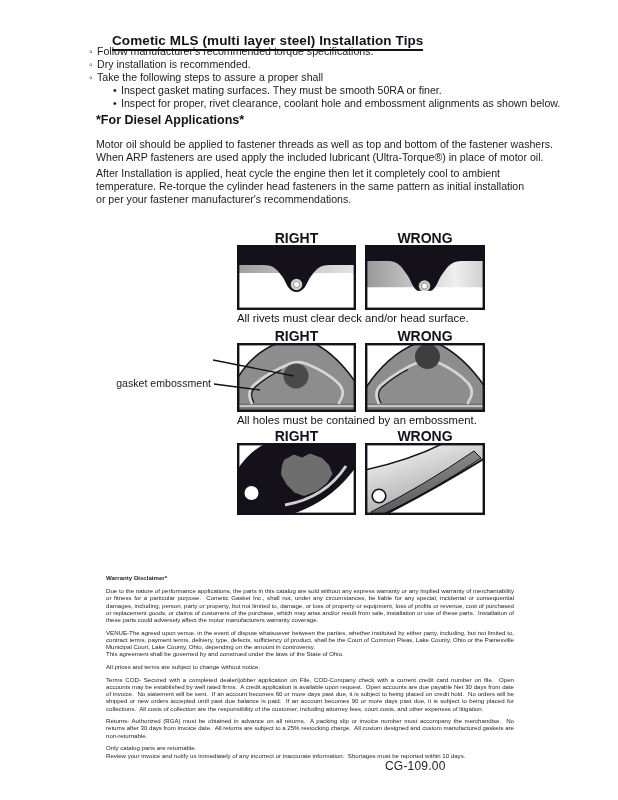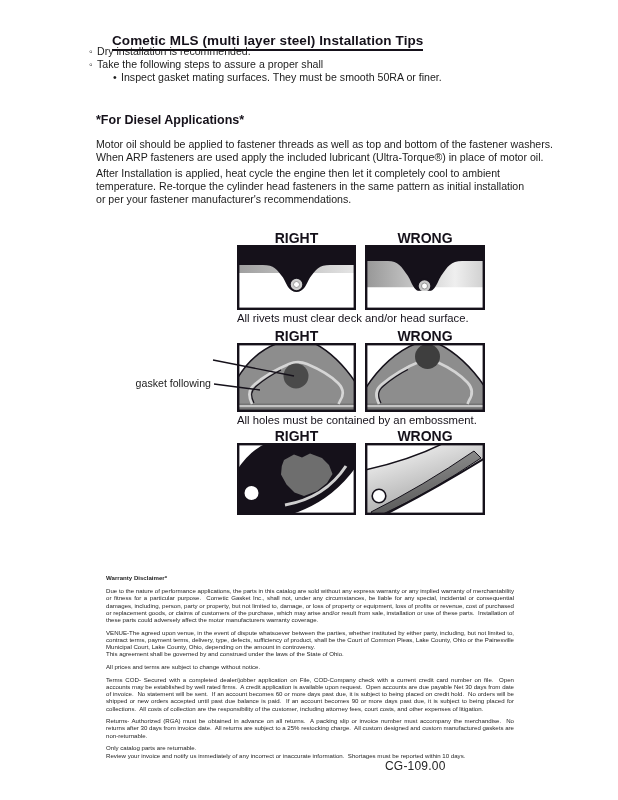--- a/index.html
+++ b/index.html
@@ -32,23 +32,25 @@
   .footer { position:absolute; left:385px; top:759px; font-size:12px; color:#242424; letter-spacing:0.2px; }
 </style>
 </head>
 <body>
 
 <div class="page">
 
   <h1 class="title">Cometic MLS (multi layer steel) Installation Tips</h1>
 
   <div class="tips">
+    <div class="tip"><span class="mk">◦</span><span>Follow manufacturer's recommended torque specifications.</span></div>
     <div class="tip"><span class="mk">◦</span><span>Dry installation is recommended.</span></div>
     <div class="tip"><span class="mk">◦</span><span>Take the following steps to assure a proper shall</span></div>
     <div class="tip sub"><span class="mk">•</span><span>Inspect gasket mating surfaces.  They must be smooth 50RA or finer.</span></div>
+    <div class="tip sub"><span class="mk">•</span><span>Inspect for proper, rivet clearance, coolant hole and embossment alignments as shown below.</span></div>
   </div>
 
   <div class="diesel-h">*For Diesel Applications*</div>
   <div class="para p1">Motor oil should be applied to fastener threads as well as top and bottom of the fastener washers.
 When ARP fasteners are used apply the included lubricant (Ultra-Torque®) in place of motor oil.</div>
   <div class="para p2">After Installation is applied, heat cycle the engine then let it completely cool to ambient
 temperature. Re-torque the cylinder head fasteners in the same pattern as initial installation
 or per your fastener manufacturer's recommendations.</div>
 
   
@@ -100,21 +102,21 @@
       <rect x="51" y="45.8" width="17" height="3.6" fill="#ffffff"></rect>
       <rect x="1.2" y="1.2" width="117.6" height="62.6" fill="none" stroke="#15111a" stroke-width="2.4"></rect>
     </svg>
   </div>
   <div class="dcaption" style="top:312px;">All rivets must clear deck and/or head surface.</div>
 
   
   <div class="dlabel" style="left:237px; top:328px;">RIGHT</div>
   <div class="dlabel" style="left:365px; top:328px; width:120px;">WRONG</div>
 
-  <div class="ann" style="top:377px;">gasket following</div>
+  <div class="ann" style="top:377px;">gasket embossment</div>
 
   <div class="dbox" style="left:237px; top:343px;">
     <svg width="119" height="69" viewBox="0 0 119 69">
       <rect width="119" height="69" fill="#8d8d8d"></rect>
       <path d="M0,0 H41 Q15,10 0,36 Z" fill="#ffffff"></path>
       <path d="M41,0 Q15,10 0,36" fill="none" stroke="#15111a" stroke-width="1.5"></path>
       <path d="M119,0 H77 Q100,12 119,40 Z" fill="#ffffff"></path>
       <path d="M77,0 Q100,12 119,40" fill="none" stroke="#15111a" stroke-width="1.5"></path>
       <rect y="60.5" width="119" height="8.5" fill="#747474"></rect>
       <rect y="62" width="119" height="2.2" fill="#c4c4c4"></rect>

